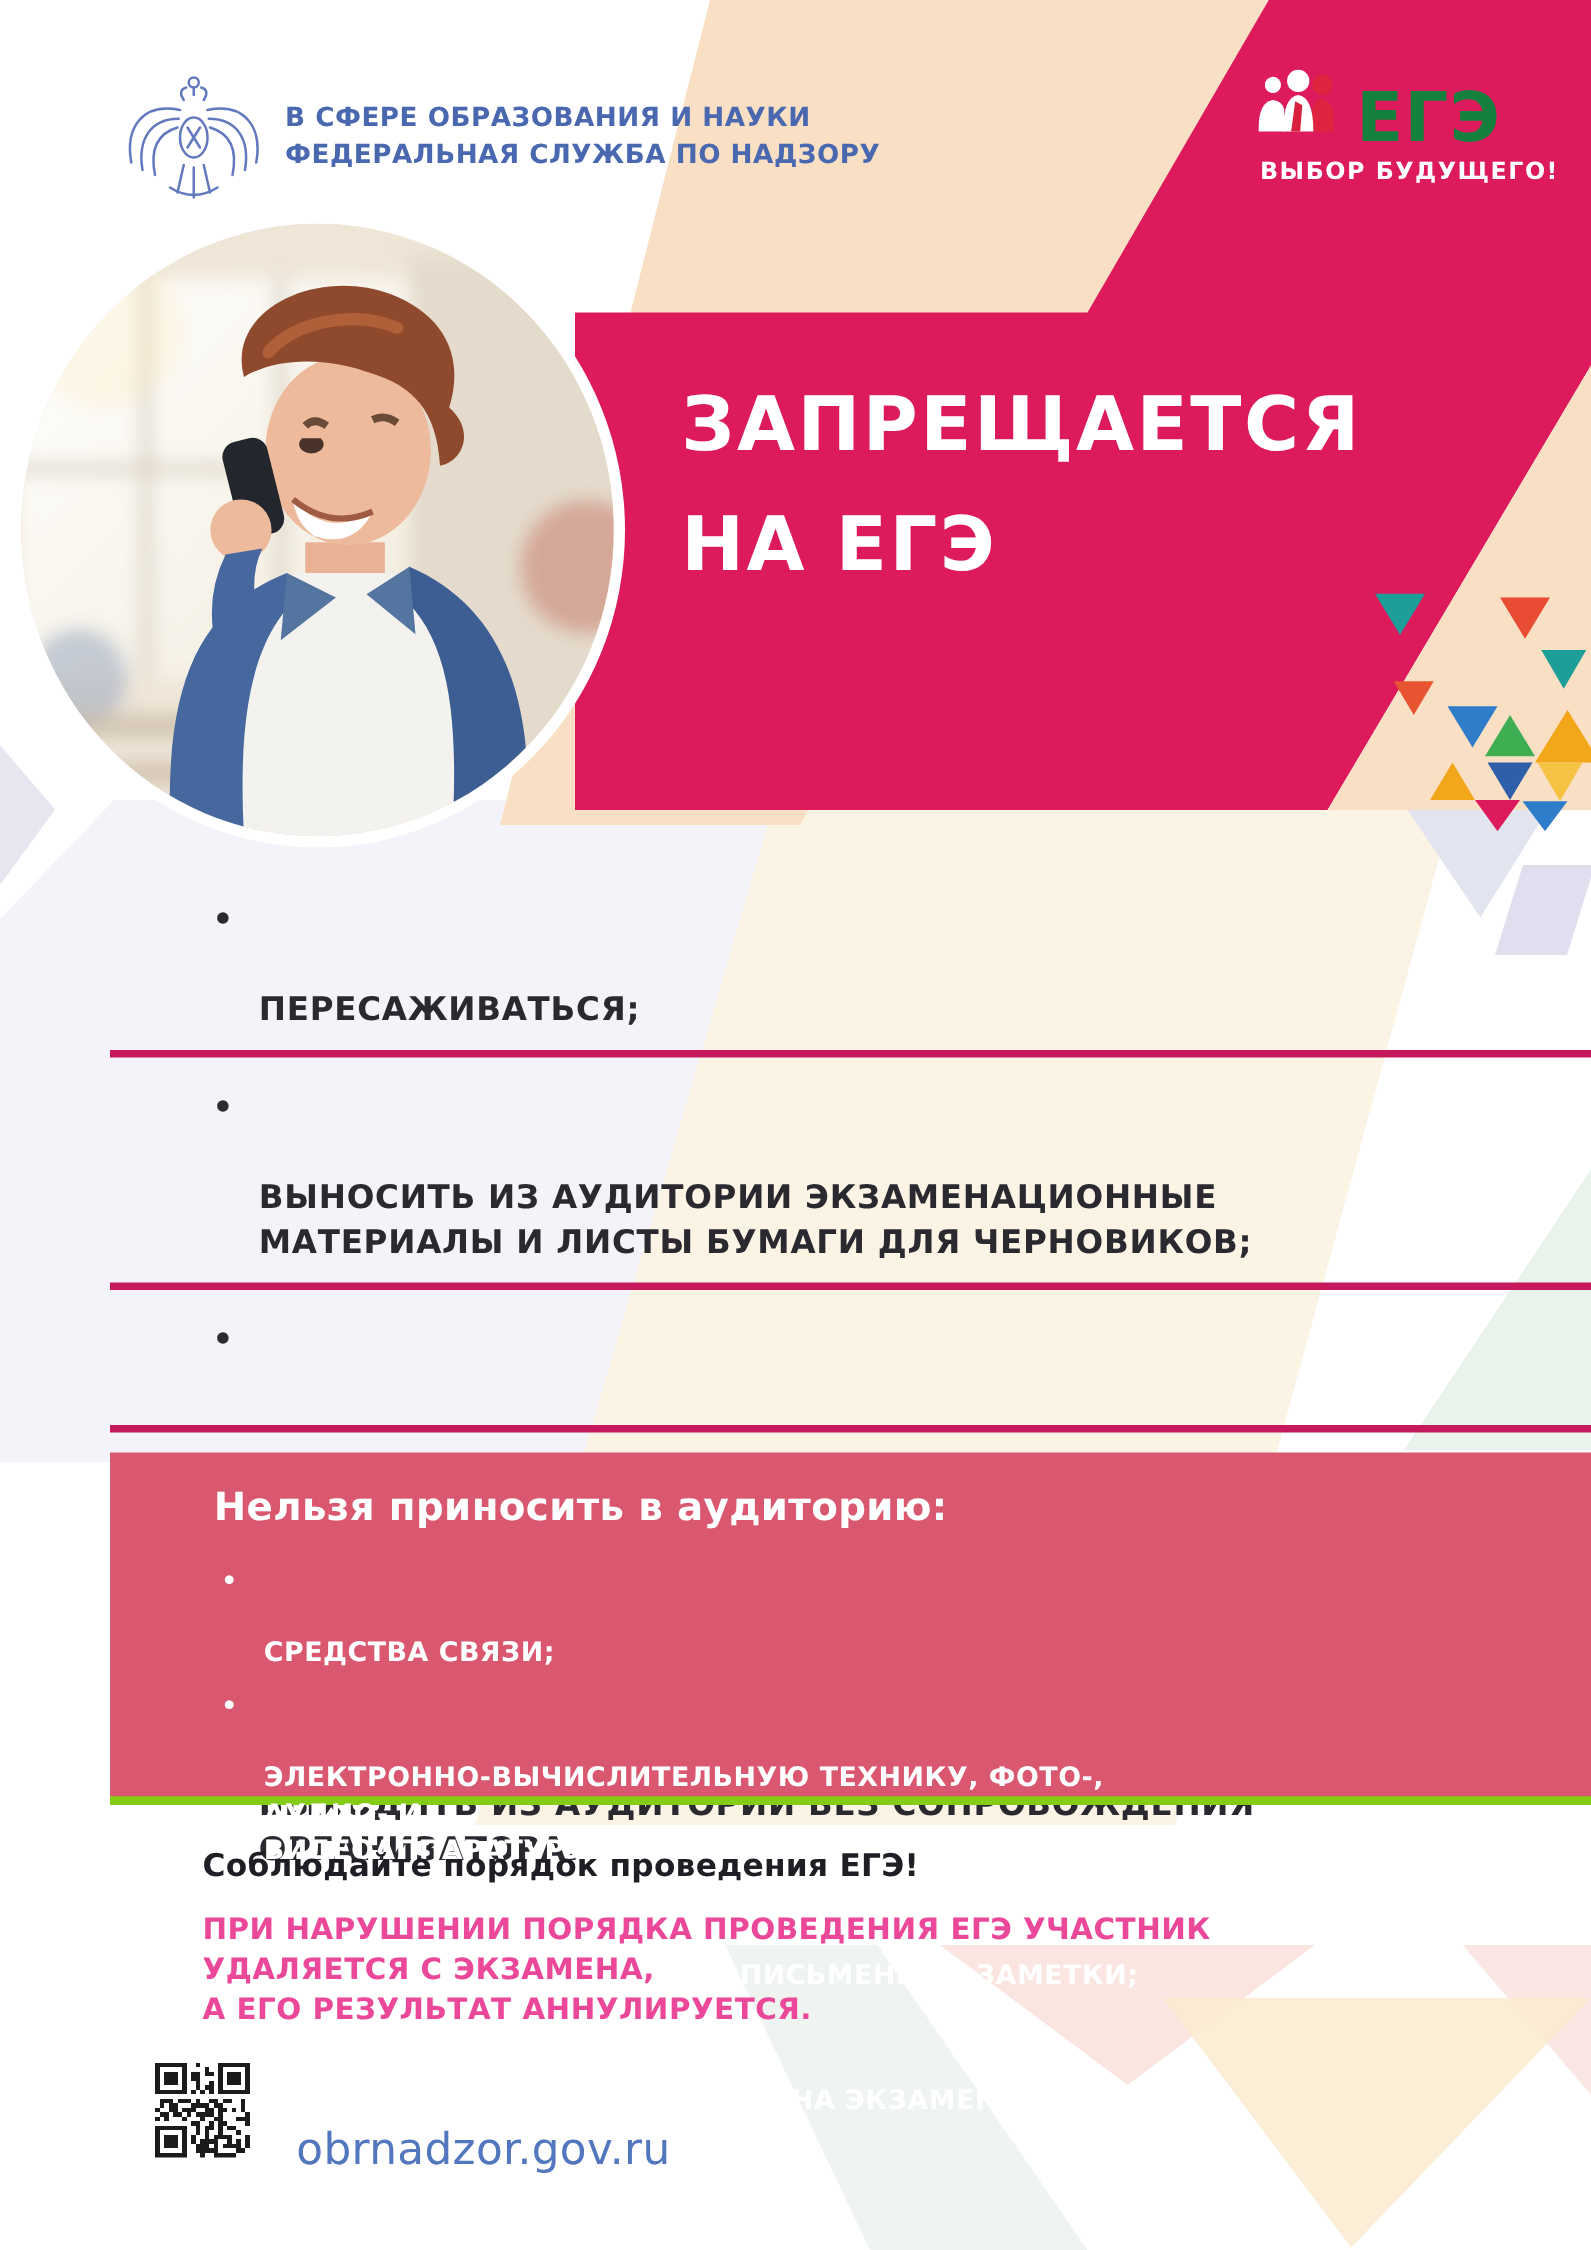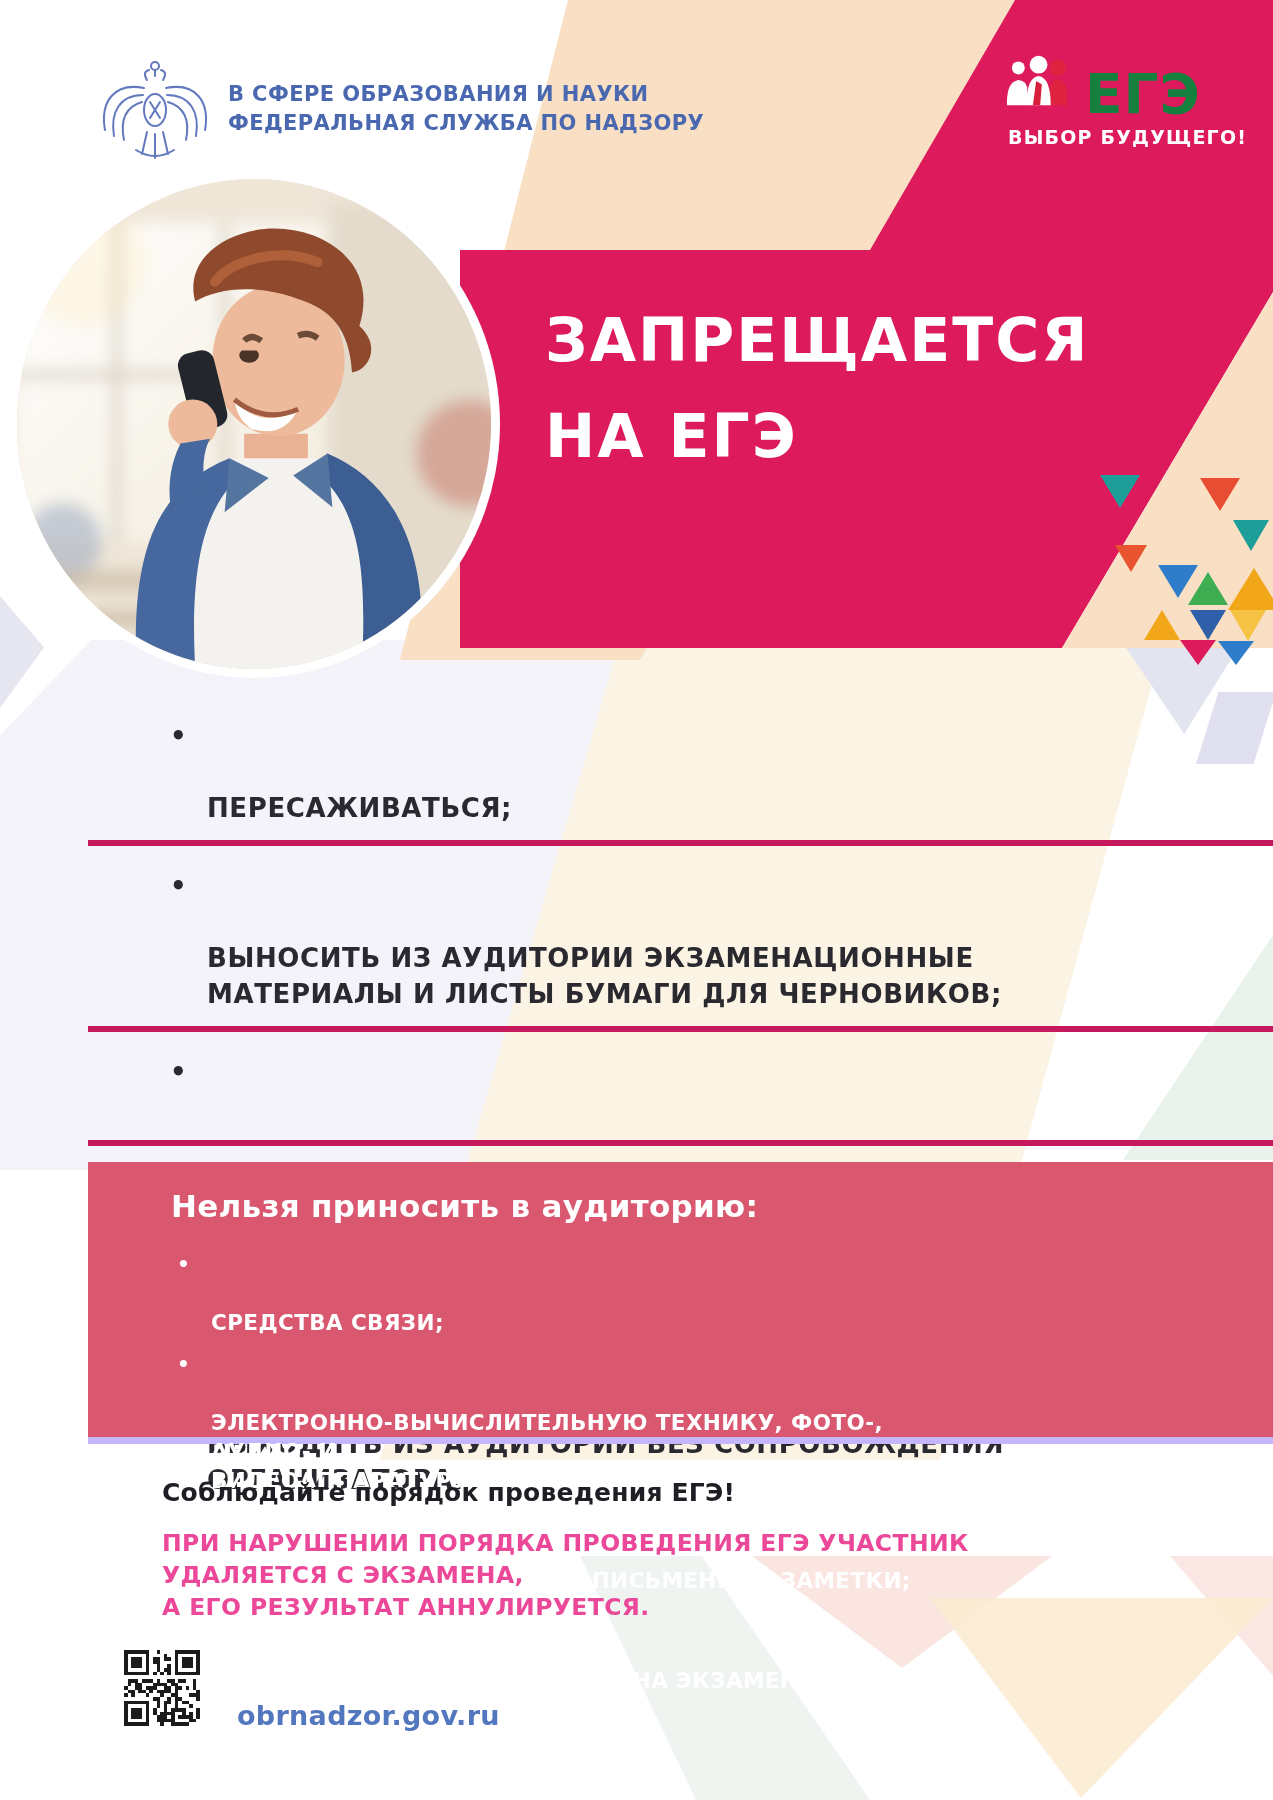--- a/index.html
+++ b/index.html
@@ -66,35 +66,35 @@
     color:#2A2930;font-size:26px;font-weight:bold;line-height:36px;letter-spacing:.6px;}
   .p-item .dot{position:absolute;left:170px;top:0;font-size:26px;}
   .rule{height:6px;margin-left:88px;width:1185px;background:#C6185C;}
   .mt-first{margin-top:70px;}
   .gap-after-text{margin-top:14px;}
   .gap-after-rule{margin-top:22px;}
   .pre{white-space:pre-line;}
 
   
   .bring-box{left:88px;top:1162px;width:1185px;height:282px;background:#D9576F;
-    border-bottom:7px solid #c4b5fd;box-sizing:border-box;}
+    border-bottom:7px solid #84cc16;box-sizing:border-box;}
   .bring-heading{position:absolute;left:83px;top:26px;color:#fff;font-size:31px;
     font-weight:bold;letter-spacing:.3px;}
   .b-item{position:relative;padding-left:123px;max-width:760px;color:#fff;
     font-size:21.5px;font-weight:bold;line-height:29px;letter-spacing:.4px;}
   .b-item .dot{position:absolute;left:89px;top:0;font-size:20px;}
   .b-list{position:absolute;left:0;top:88px;width:100%;}
   .b-gap{margin-top:13px;}
 
   
   .footer-heading{left:162px;top:1478px;color:#1E1E24;font-size:25px;font-weight:bold;letter-spacing:.2px;}
   .footer-text{left:162px;top:1527px;color:#ec4899;font-size:23.5px;font-weight:bold;
     line-height:32px;letter-spacing:.4px;max-width:940px;}
   .qr{left:124px;top:1650px;}
-  .site-url{left:237px;top:1700px;color:#5377BE;font-size:27px;font-weight:bold;
+  .site-url{left:237px;top:1700px;color:#5377BE;font-size:35px;font-weight:normal;
     letter-spacing:.3px;text-decoration:none;}
 </style>
 </head>
 <body>
 
 <div class="poster">
 
   <div class="abs bg-lavender"></div>
   <div class="abs bg-cream"></div>
   <div class="abs bg-left-wedge"></div>

